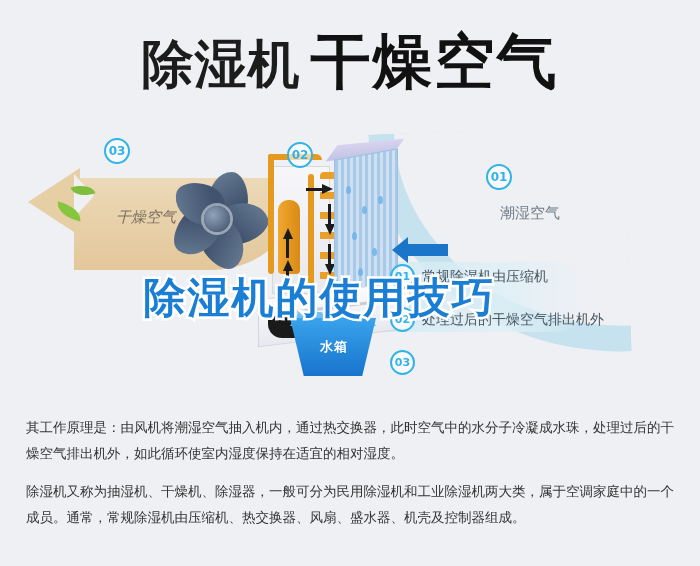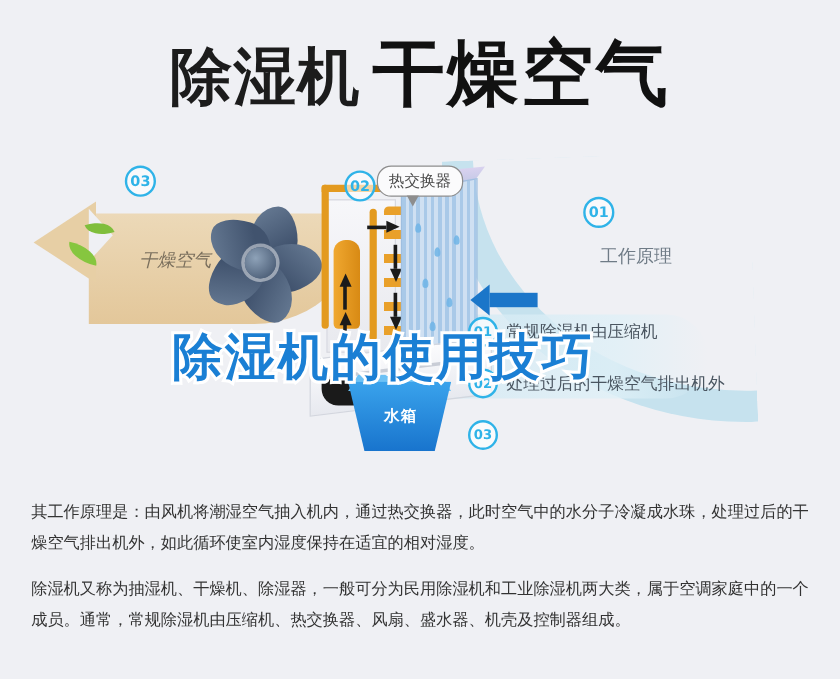--- a/index.html
+++ b/index.html
@@ -310,24 +310,23 @@
       <div class="dark-foot"></div>
       <div class="tank-top"></div>
       <div class="tank"></div>
       <div class="tank-label">水箱</div>
     </div>
 
     <div class="badge badge-03">03</div>
     <div class="dlabel lbl-dry">干燥空气</div>
 
     <div class="badge badge-02">02</div>
-    <div class="callout">热交换器</div>
 
     <div class="badge badge-01">01</div>
-    <div class="dlabel lbl-wet">工作原理</div>
+    <div class="dlabel lbl-wet">潮湿空气</div>
 
     <div class="steps">
       <div class="step">
         <div class="step-badge">01</div>
         <div class="step-text">常规除湿机由压缩机</div>
       </div>
       <div class="step">
         <div class="step-badge">02</div>
         <div class="step-text">处理过后的干燥空气排出机外</div>
       </div>

